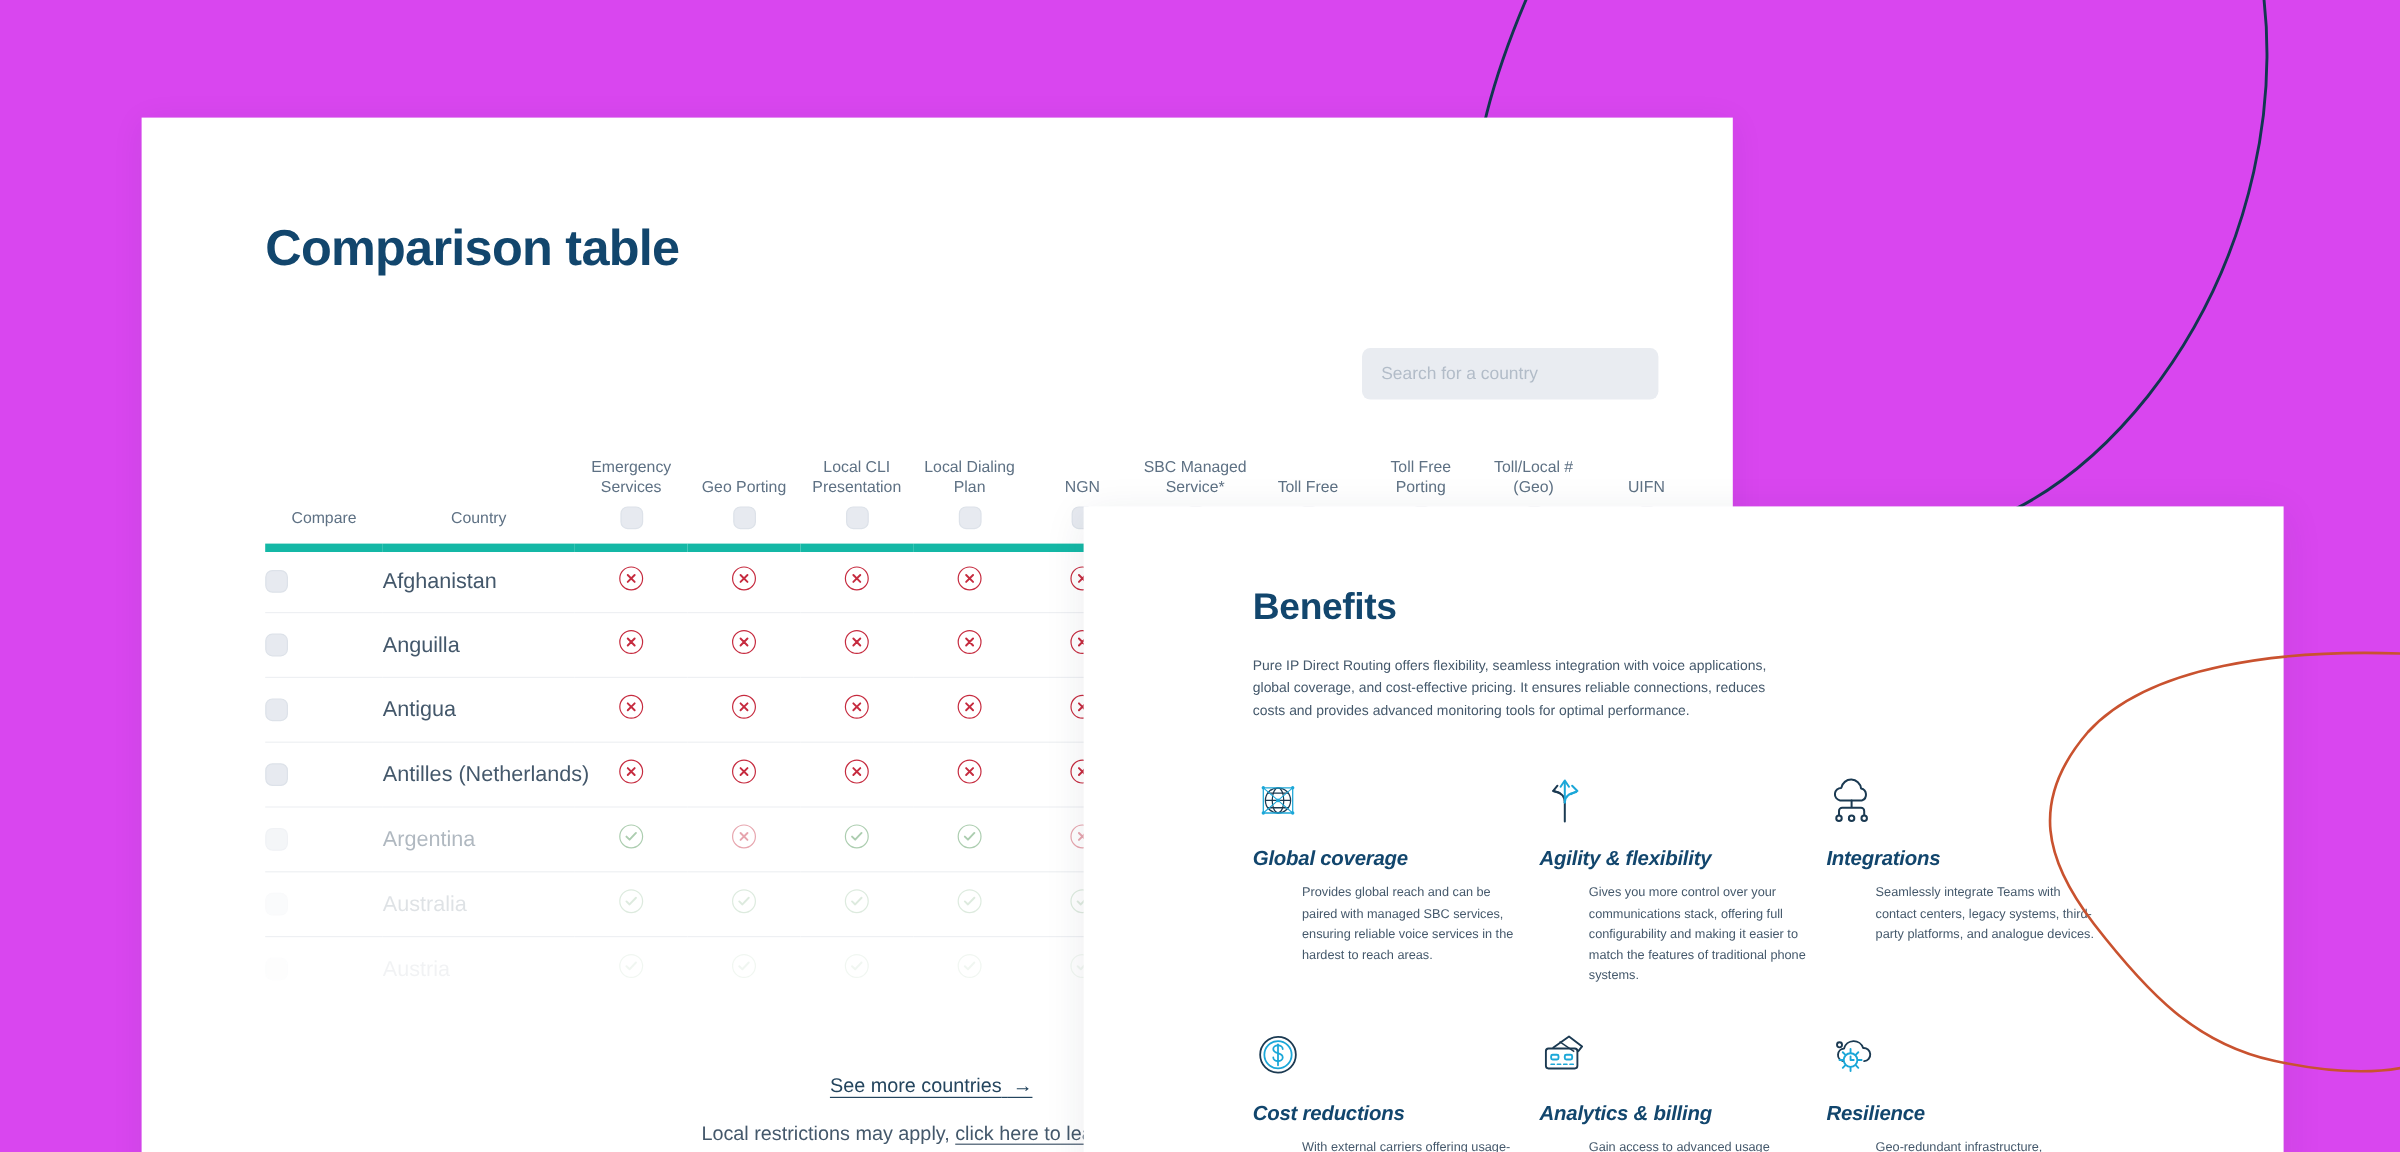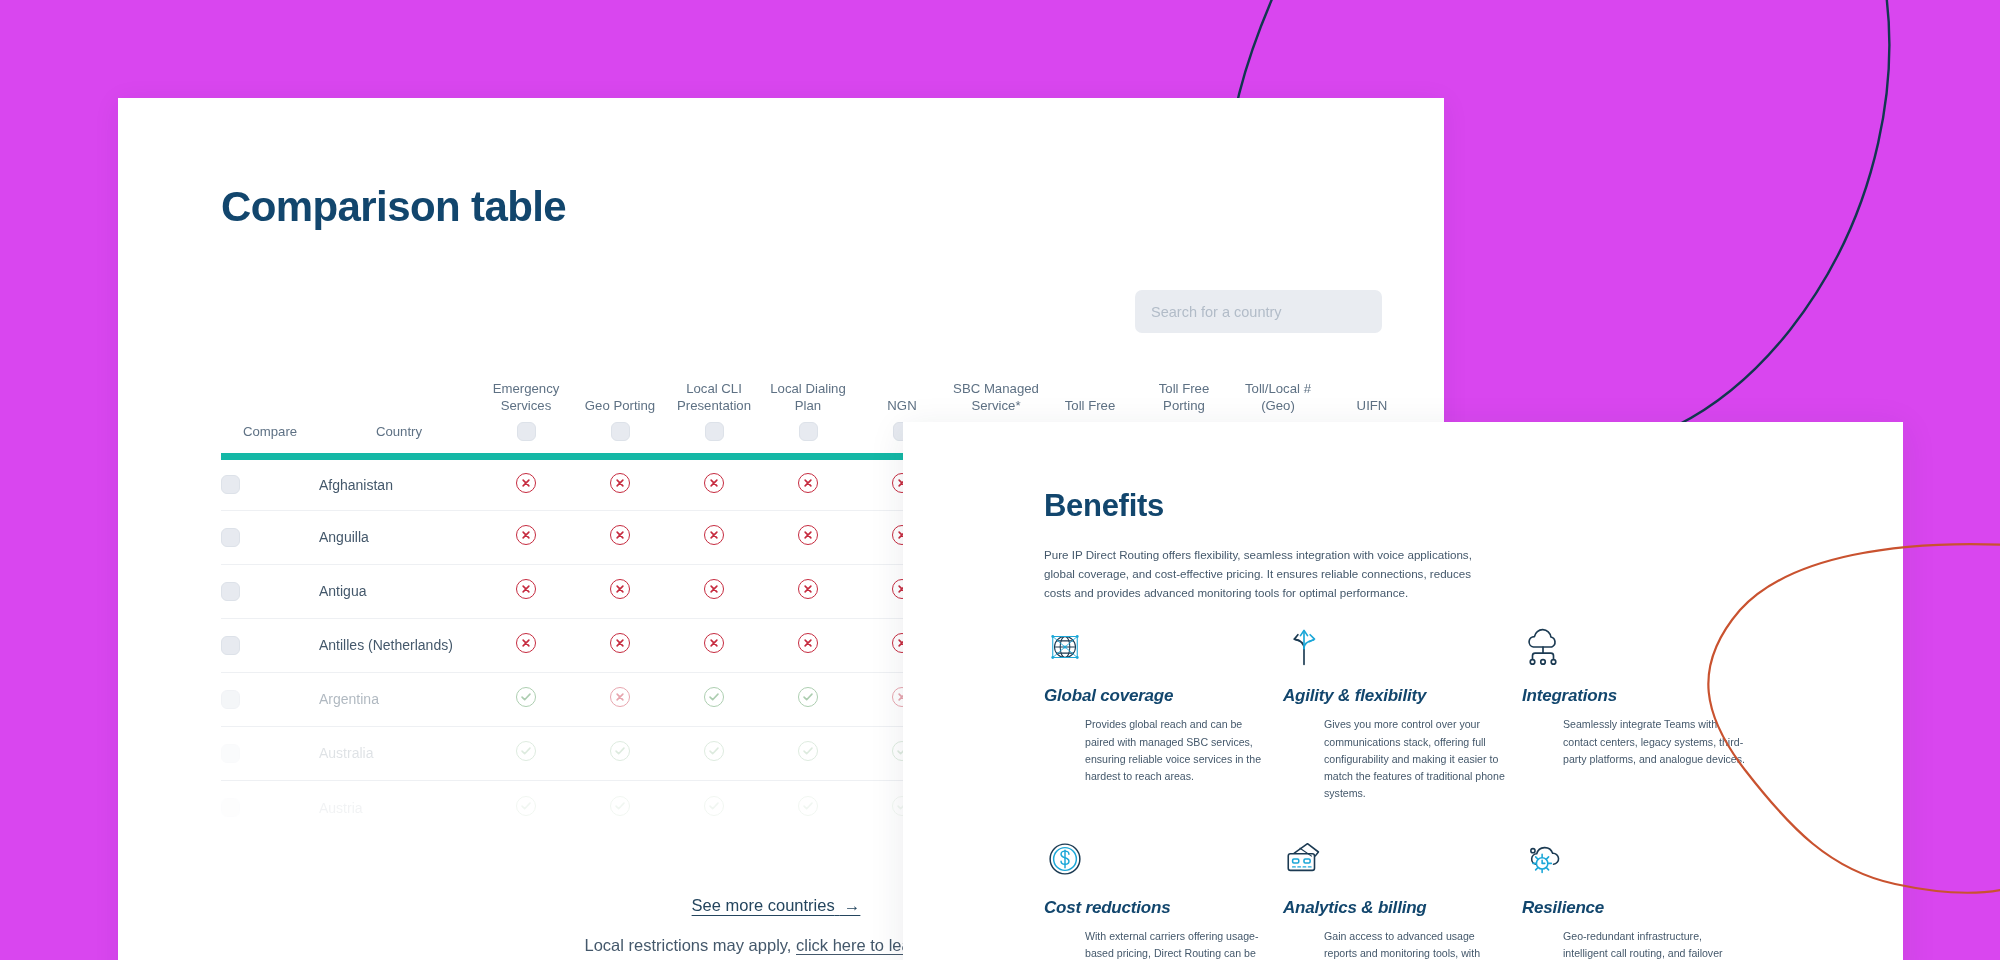--- a/index.html
+++ b/index.html
@@ -61,21 +61,21 @@
     display: block; width: 19px; height: 19px;
     background: #e7eaf0; border: 1px solid #dde2e9; border-radius: 6px;
   }
 
   thead tr.head-row th { border-bottom: 7px solid #14b8a6; padding-bottom: 12px; }
 
   tbody tr { height: 54px; }
   tbody tr td { border-bottom: 1px solid #eef0f3; text-align: center; }
   tbody tr:last-child td { border-bottom: none; }
   td.country {
-    text-align: left; font-size: 14px; color: #44586b; padding-left: 2px;
+    text-align: left; font-size: 18px; color: #44586b; padding-left: 2px;
     white-space: nowrap;
   }
   td.compare { text-align: left; padding-left: 22px; }
   td.compare .chk { margin: 0; }
 
   
   .mark { display: inline-block; width: 20px; height: 20px; border-radius: 50%;
           border: 1.6px solid currentColor; position: relative; }
   .mark.no  { color: #c62b3f; }
   .mark.yes { color: #3b8a44; }
@@ -105,21 +105,21 @@
     box-shadow: 0 6px 34px rgba(30,45,70,.09);
     z-index: 30; overflow: hidden;
   }
   .benefits-inner { padding: 66px 60px 0 141px; position: relative; z-index: 2; }
   .benefits-title {
     font-size: 31px; font-weight: 700; color: #12466d; letter-spacing: -.3px;
     margin-bottom: 22px;
   }
   .benefits-intro {
     font-size: 11.6px; line-height: 1.62; color: #44586b; max-width: 430px;
-    margin-bottom: 24px;
+    margin-bottom: 44px;
   }
   .benefit-grid {
     display: grid; grid-template-columns: 239px 239px 239px;
     column-gap: 0; row-gap: 36px;
   }
   .benefit-cell { width: 225px; }
   .b-icon { height: 46px; margin-bottom: 14px; }
   .b-icon svg { display: block; }
   .b-title { font-size: 17px; font-weight: 700; color: #12466d; margin-bottom: 10px; letter-spacing: -.2px; font-style: italic; }
   .b-desc { font-size: 10.6px; line-height: 1.62; color: #44586b; margin-left: 41px; }

